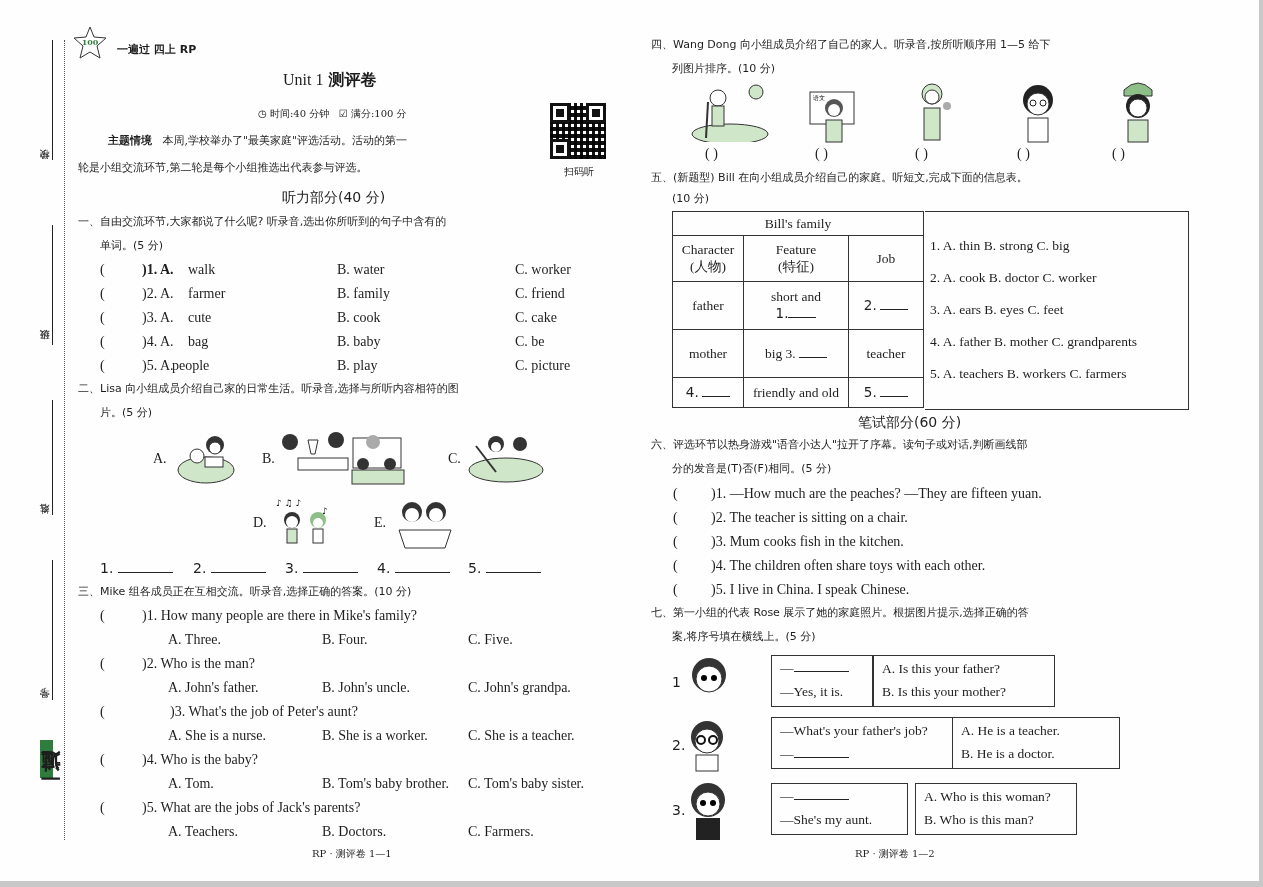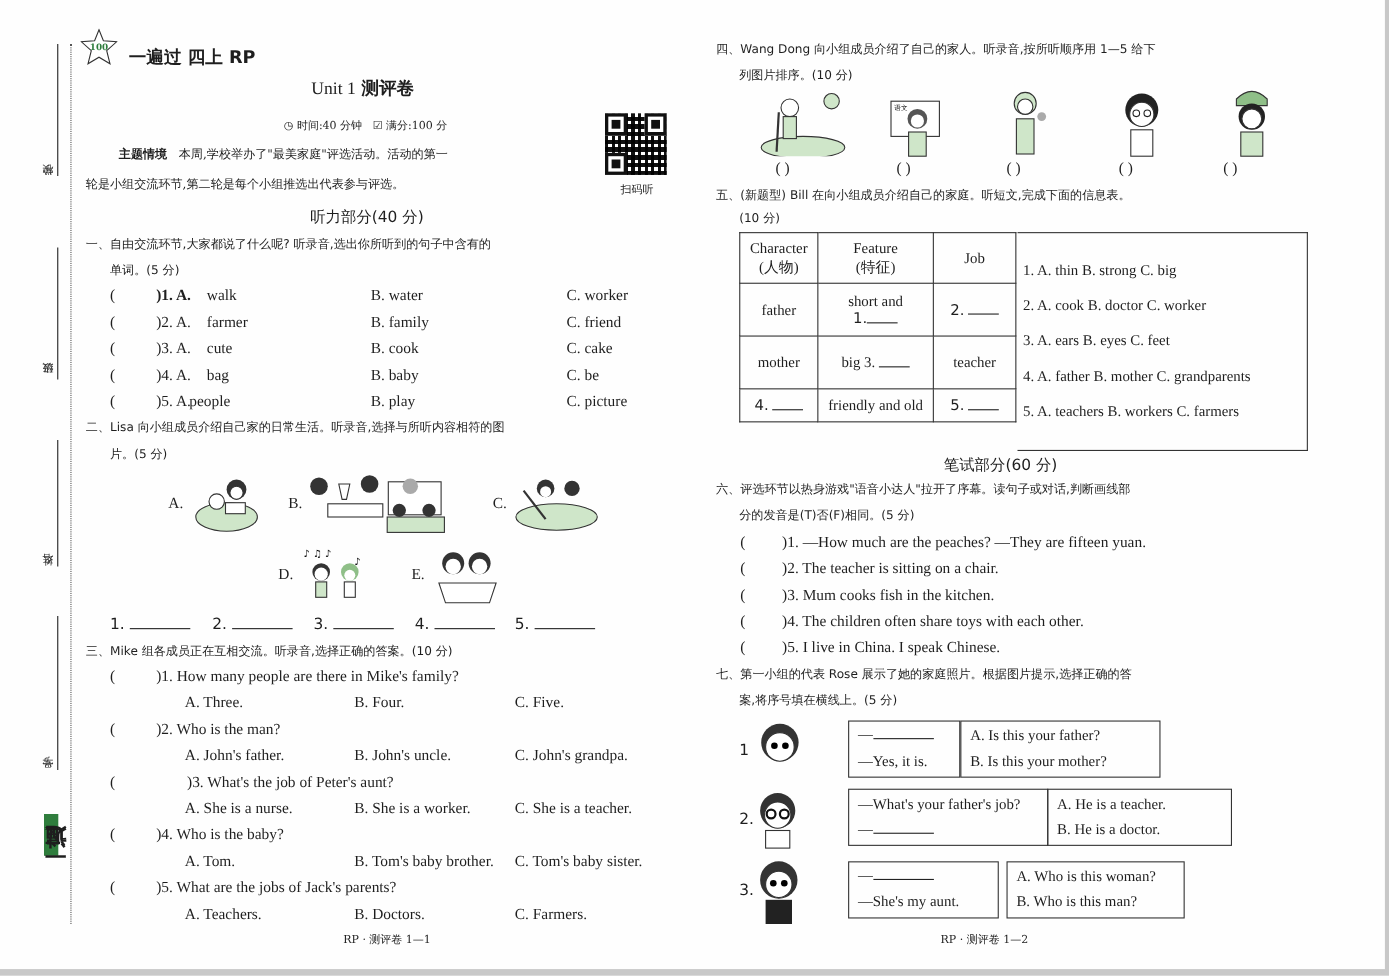--- a/index.html
+++ b/index.html
@@ -50,21 +50,21 @@
   <div class="vlabel" style="top:348px;">班级</div>
   <div class="vlabel" style="top:522px;">姓名</div>
   <div class="vlabel" style="top:706px;">学号</div>
   <div class="vtag"></div>
   <div class="vbrand sans">一遍过</div>
 
   <svg class="logo-star" viewBox="0 0 34 34">
     <polygon points="17,1 21,11 33,12 24,20 27,32 17,26 7,32 10,20 1,12 13,11" fill="#fff" stroke="#333" stroke-width="1"></polygon>
     <text x="17" y="19" font-size="8" text-anchor="middle" fill="#2f7d3d" font-weight="bold">100</text>
   </svg>
-  <div class="abs sans" style="left:117px;top:42px;font-size:16px;font-weight:bold;">一遍过 四上 RP</div>
+  <div class="abs sans" style="left:117px;top:42px;font-size:11px;font-weight:bold;">一遍过 四上 RP</div>
 
   <div class="abs" style="left:283px;top:70px;font-size:16px;">
     <span class="serif">Unit 1</span>
     <span style="font-weight:bold;">测评卷</span>
   </div>
   <div class="abs" style="left:258px;top:107px;font-size:10px;">
     <span>◷</span>
     <span>时间:40 分钟</span>
     &nbsp;
     <span>☑</span>
@@ -270,20 +270,23 @@
       <div class="abs serif q" style="left:915px;top:146px;">(        )</div>
       <div class="abs serif q" style="left:1017px;top:146px;">(        )</div>
       <div class="abs serif q" style="left:1112px;top:146px;">(        )</div>
     </div>
 
   <div class="abs sans h" style="left:651px;top:170px;">五、(新题型) Bill 在向小组成员介绍自己的家庭。听短文,完成下面的信息表。</div>
   <div class="abs sans h" style="left:672px;top:191px;">(10 分)</div>
 
   <table class="bill serif">
     <tbody>
+        <tr style="height:24px;">
+          <td colspan="3">Bill's family</td>
+        </tr>
     <tr style="height:46px;">
       <td style="width:70px;"><span>Character</span><br><span>(人物)</span></td>
       <td style="width:104px;margin-top:27px;"><span>Feature</span><br><span>(特征)</span></td>
       <td style="width:74px;">Job</td>
     </tr>
     <tr style="height:48px;">
       <td>father</td>
       <td><span>short and</span><br><span class="sans">1.</span><span class="blank" style="width:28px;"></span></td>
       <td><span class="sans">2.</span> <span class="blank" style="width:28px;"></span></td>
     </tr>

